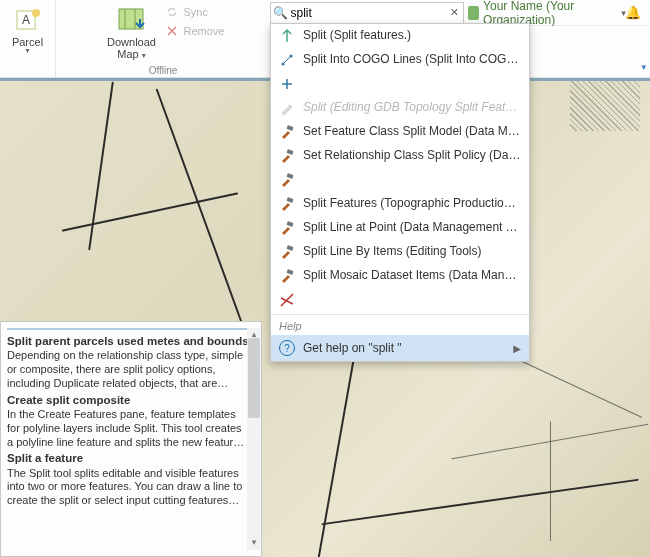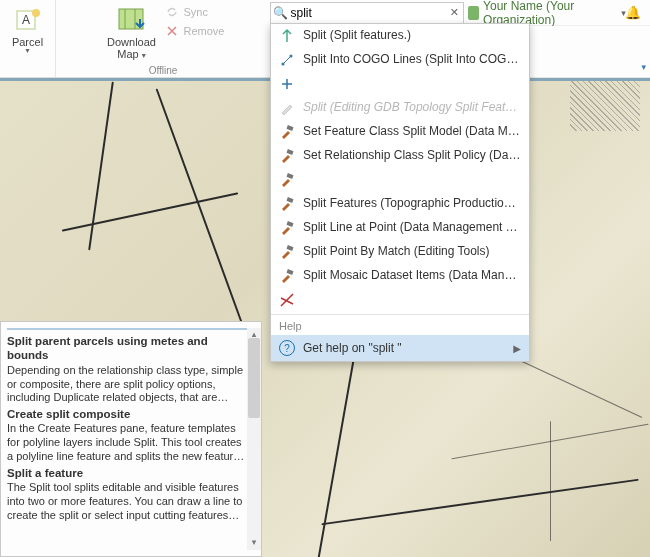--- a/index.html
+++ b/index.html
@@ -37,21 +37,21 @@
     linear-gradient(135deg,#e5e1c9 0%, #ded9be 40%, #eae6d1 70%, #d6d1b4 100%);
     overflow:hidden; }
   .road { position:absolute; background:#2b2b2b; border-radius:2px;}
 
   
   .dropdown { position:absolute; top:23px; left:270px; width:260px; background:#fff; border:1px solid #c8c8c8; box-shadow:0 3px 8px rgba(0,0,0,.25); z-index:50; }
   .dditem { display:flex; align-items:flex-start; gap:8px; padding:4px 8px; font-size:12px; color:#333; cursor:pointer; white-space:nowrap; overflow:hidden; text-overflow:ellipsis;}
   .dditem.disabled { color:#b7b7b7; cursor:default; font-style:italic;}
   .ddicon { width:16px; height:16px; flex:0 0 16px; display:flex; align-items:center; justify-content:center;}
   .ddsep { height:1px; background:#e3e3e3; margin:2px 0;}
-  .ddhelpheader { padding:3px 8px; font-size:11px; color:#888; }
+  .ddhelpheader { padding:3px 8px; font-size:11px; color:#888;font-style:italic; }
   .ddhelp { display:flex; align-items:center; gap:8px; padding:5px 8px; font-size:12px; background:#cfe3f4; color:#333; cursor:pointer;}
   .ddhelp .arrow { margin-left:auto; color:#666; font-size:10px;}
 
   
   .helppane { position:absolute; left:0; bottom:0; width:262px; height:236px; background:#fdfdfd; border:1px solid #c8c8c8; padding:6px 12px 6px 6px; overflow:hidden; z-index:40; font-size:11px; line-height:1.25; color:#333;}
   .helppane .topline { height:2px; background:#1f6fb0; opacity:.35; margin-bottom:4px;}
   .helppane h4 { font-size:11.5px; font-weight:600; margin:2px 0 1px 0;}
   .helppane p { margin:0 0 2px 0; overflow:hidden; display:-webkit-box; -webkit-line-clamp:3; -webkit-box-orient:vertical;}
   .scrollbar { position:absolute; right:0; top:6px; bottom:6px; width:14px; background:#f2f2f2;}
   .thumb { position:absolute; right:1px; top:10px; width:12px; height:80px; background:#cfcfcf; border-radius:2px;}
@@ -218,21 +218,21 @@
         </span>
         <span style="overflow: hidden; text-overflow: ellipsis;">Split Line at Point (Data Management Tools)</span>
       </div>
       <div class="dditem">
         <span class="ddicon">
           <svg width="16" height="16">
             <path d="M3 13 L9 7 L11 9 L5 15 Z" fill="#b5652a"></path>
             <rect x="8" y="2" width="6" height="4" fill="#777" transform="rotate(20 11 4)"></rect>
           </svg>
         </span>
-        <span style="overflow: hidden; text-overflow: ellipsis;">Split Point By Match (Editing Tools)</span>
+        <span style="overflow: hidden; text-overflow: ellipsis;">Split Line By Items (Editing Tools)</span>
       </div>
       <div class="dditem">
         <span class="ddicon">
           <svg width="16" height="16">
             <path d="M3 13 L9 7 L11 9 L5 15 Z" fill="#b5652a"></path>
             <rect x="8" y="2" width="6" height="4" fill="#777" transform="rotate(20 11 4)"></rect>
           </svg>
         </span>
         <span style="overflow: hidden; text-overflow: ellipsis;">Split Mosaic Dataset Items (Data Managem...</span>
       </div>
@@ -249,21 +249,21 @@
   <div class="ddhelp">
     <span class="ddicon" style="color:#1f6fb0; border:1px solid #1f6fb0; border-radius:50%; font-size:10px;">?</span>
     <span>Get help on  "split "</span>
     <span class="arrow">▶</span>
   </div>
 </div>
 
 <div class="helppane">
   <div class="topline"></div>
   <div id="helplist">
-      <h4>Split parent parcels using metes and bounds</h4>
+      <h4>Split parent parcels used metes and bounds</h4>
       <p>Depending on the relationship class type, simple or composite, there are split policy options, including Duplicate related objects, that are available when...</p>
       <h4>Create split composite</h4>
       <p>In the Create Features pane, feature templates for polyline  layers include  Split. This tool creates a polyline line feature and splits the new feature and...</p>
       <h4>Split a feature</h4>
       <p>The Split tool splits editable and visible features into two or more features. You can draw a line to create the split or select input cutting features and split only...</p>
     </div>
   <div class="scrollbar">
     <div class="sarrow" style="top:0">▴</div>
     <div class="thumb"></div>
     <div class="sarrow" style="bottom:0">▾</div>

